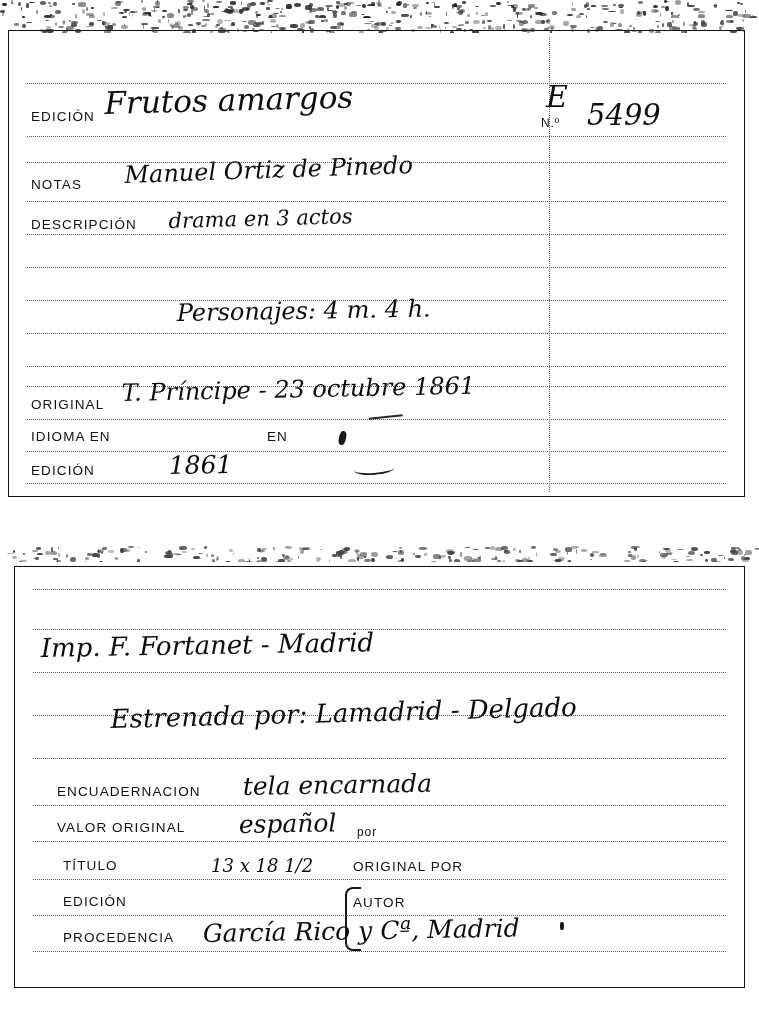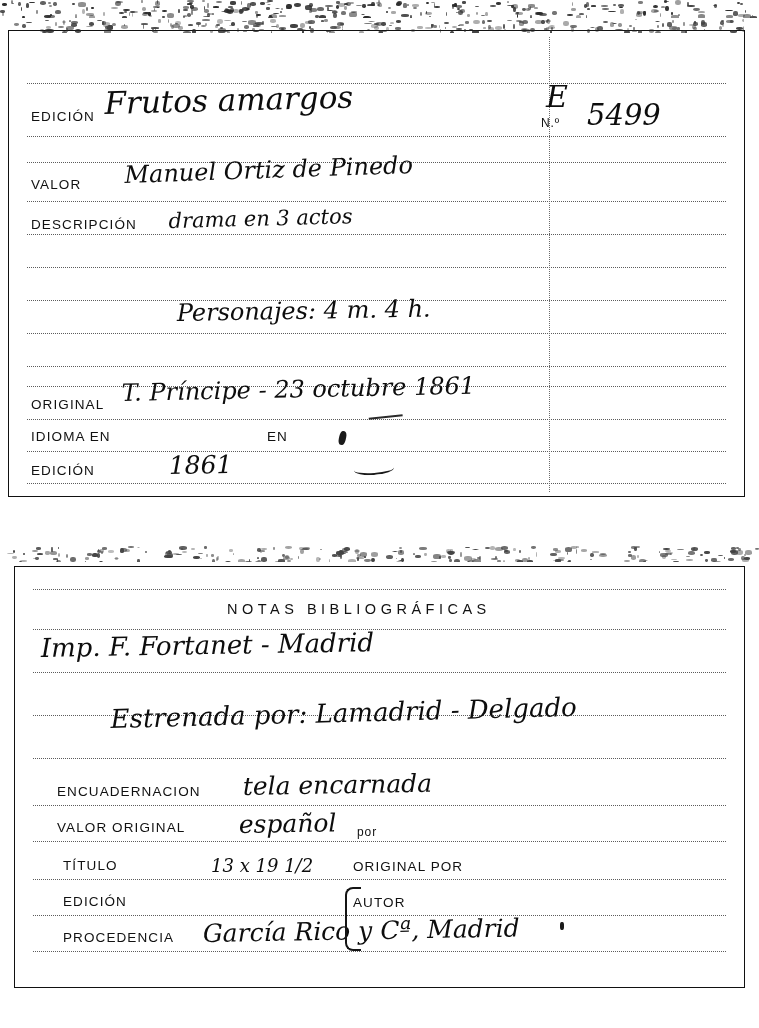--- a/index.html
+++ b/index.html
@@ -619,21 +619,21 @@
     <div class="rule" style="top:302px;"></div>
     <div class="rule" style="top:335px;"></div>
     <div class="rule" style="top:355px;"></div>
     <div class="rule" style="top:388px;"></div>
     <div class="rule" style="top:420px;"></div>
     <div class="rule" style="top:452px;"></div>
 
     <div style="position:absolute; left:540px; top:6px; width:0; height:455px; border-left:1px dotted #6a6a6a;"></div>
 
     <div class="label" style="left:22px; top:78px;">EDICIÓN</div>
-    <div class="label" style="left:22px; top:146px;">VALOR</div>
+    <div class="label" style="left:22px; top:146px;">NOTAS</div>
     <div class="label" style="left:22px; top:186px;">DESCRIPCIÓN</div>
     <div class="label" style="left:22px; top:366px;">ORIGINAL</div>
     <div class="label" style="left:22px; top:398px;">IDIOMA EN</div>
     <div class="label" style="left:258px; top:398px;">EN</div>
     <div class="label" style="left:22px; top:432px;">EDICIÓN</div>
 
     <div class="hand" style="left:537px; top:48px; font-size:30px;">E</div>
     <div class="label small" style="left:532px; top:85px;">N.º</div>
     <div class="hand" style="left:578px; top:67px; font-size:29px;">5499</div>
 
@@ -894,21 +894,20 @@
       <span class="sp" style="left:430.9px;top:14.8px;width:6.4px;height:2.4px;opacity:0.59"></span>
       <span class="sp" style="left:736.0px;top:3.7px;width:7.2px;height:4.9px;opacity:0.45"></span>
       <span class="sp" style="left:717.7px;top:8.6px;width:5.0px;height:1.3px;opacity:0.87"></span>
       <span class="sp" style="left:631.2px;top:0.3px;width:6.3px;height:2.7px;opacity:0.68"></span>
       <span class="sp" style="left:197.8px;top:6.9px;width:5.0px;height:1.5px;opacity:0.69"></span>
       <span class="sp" style="left:460.0px;top:6.4px;width:1.7px;height:4.6px;opacity:0.55"></span>
     </div>
 
   <div class="card" style="left:14px; top:566px; width:729px; height:420px;">
 
-    <div class="heading" style="left:212px; top:34px;">NOTAS BIBLIOGRÁFICAS</div>
 
     <div class="rule" style="top:22px;"></div>
     <div class="rule" style="top:62px;"></div>
     <div class="rule" style="top:105px;"></div>
     <div class="rule" style="top:148px;"></div>
     <div class="rule" style="top:191px;"></div>
     <div class="rule" style="top:238px;"></div>
     <div class="rule" style="top:274px;"></div>
     <div class="rule" style="top:312px;"></div>
     <div class="rule" style="top:348px;"></div>
@@ -921,20 +920,20 @@
     <div class="label" style="left:42px; top:253px;">VALOR ORIGINAL</div>
     <div class="label small" style="left:342px; top:258px;">por</div>
     <div class="label" style="left:48px; top:291px;">TÍTULO</div>
     <div class="label" style="left:338px; top:292px;">ORIGINAL POR</div>
     <div class="label" style="left:48px; top:327px;">EDICIÓN</div>
     <div class="label" style="left:338px; top:328px;">AUTOR</div>
     <div class="label" style="left:48px; top:363px;">PROCEDENCIA</div>
 
     <div class="hand" style="left:228px; top:205px; font-size:25px; transform:rotate(-1deg);">tela encarnada</div>
     <div class="hand" style="left:224px; top:243px; font-size:25px; transform:rotate(-1deg);">español</div>
-    <div class="hand" style="left:196px; top:288px; font-size:18px;">13 x 19 1/2</div>
+    <div class="hand" style="left:196px; top:288px; font-size:18px;">13 x 18 1/2</div>
     <div class="hand" style="left:188px; top:352px; font-size:25px; transform:rotate(-1deg);">García Rico y Cª, Madrid</div>
 
     <div style="position:absolute; left:330px; top:320px; width:14px; height:60px; border-left:2px solid #151515; border-top:2px solid #151515; border-bottom:2px solid #151515; border-radius:8px 0 0 8px;"></div>
     <div style="position:absolute; left:545px; top:355px; width:4px; height:8px; background:#1a1a1a; border-radius:40%;"></div>
   </div>
 
 </div>
 
 </body></html>

